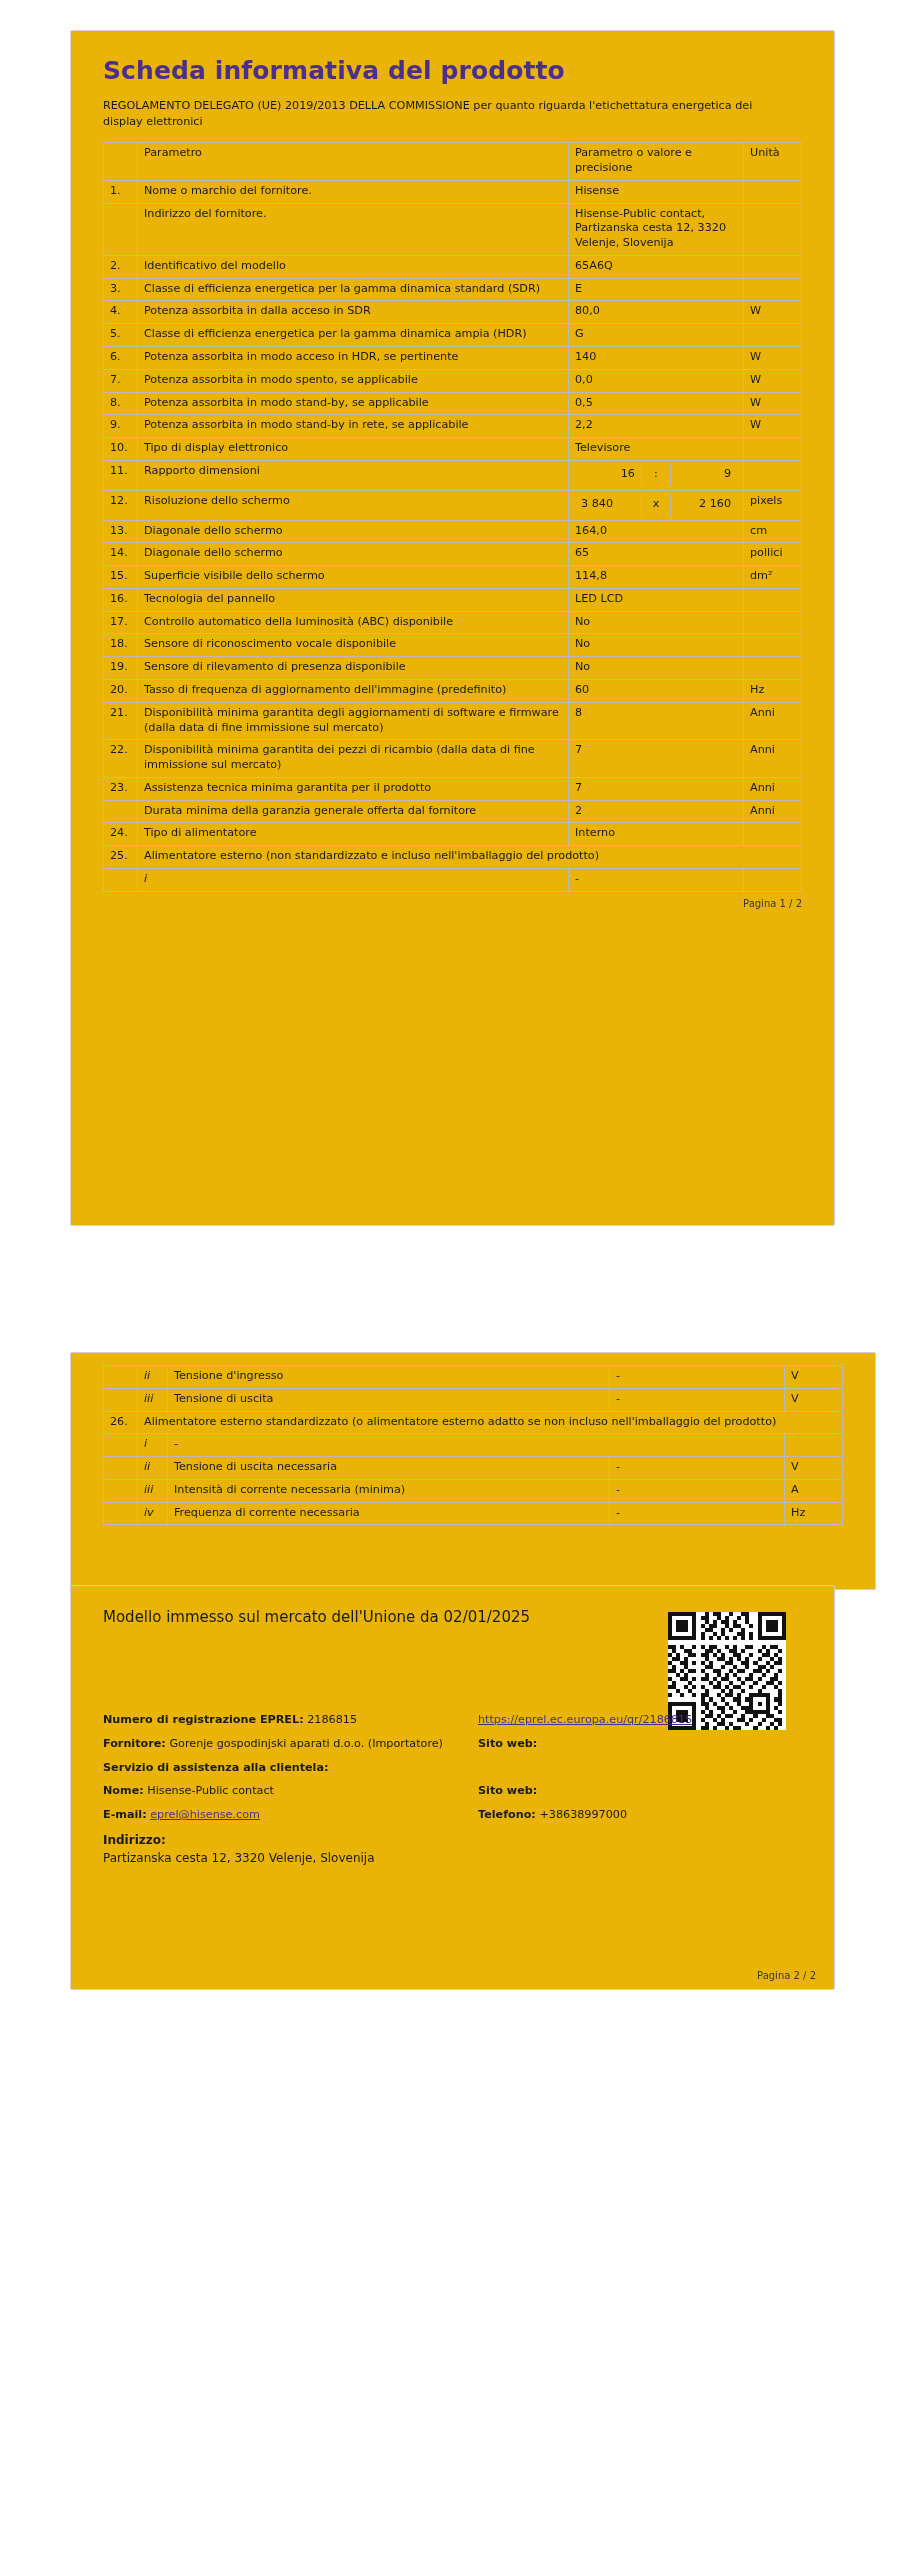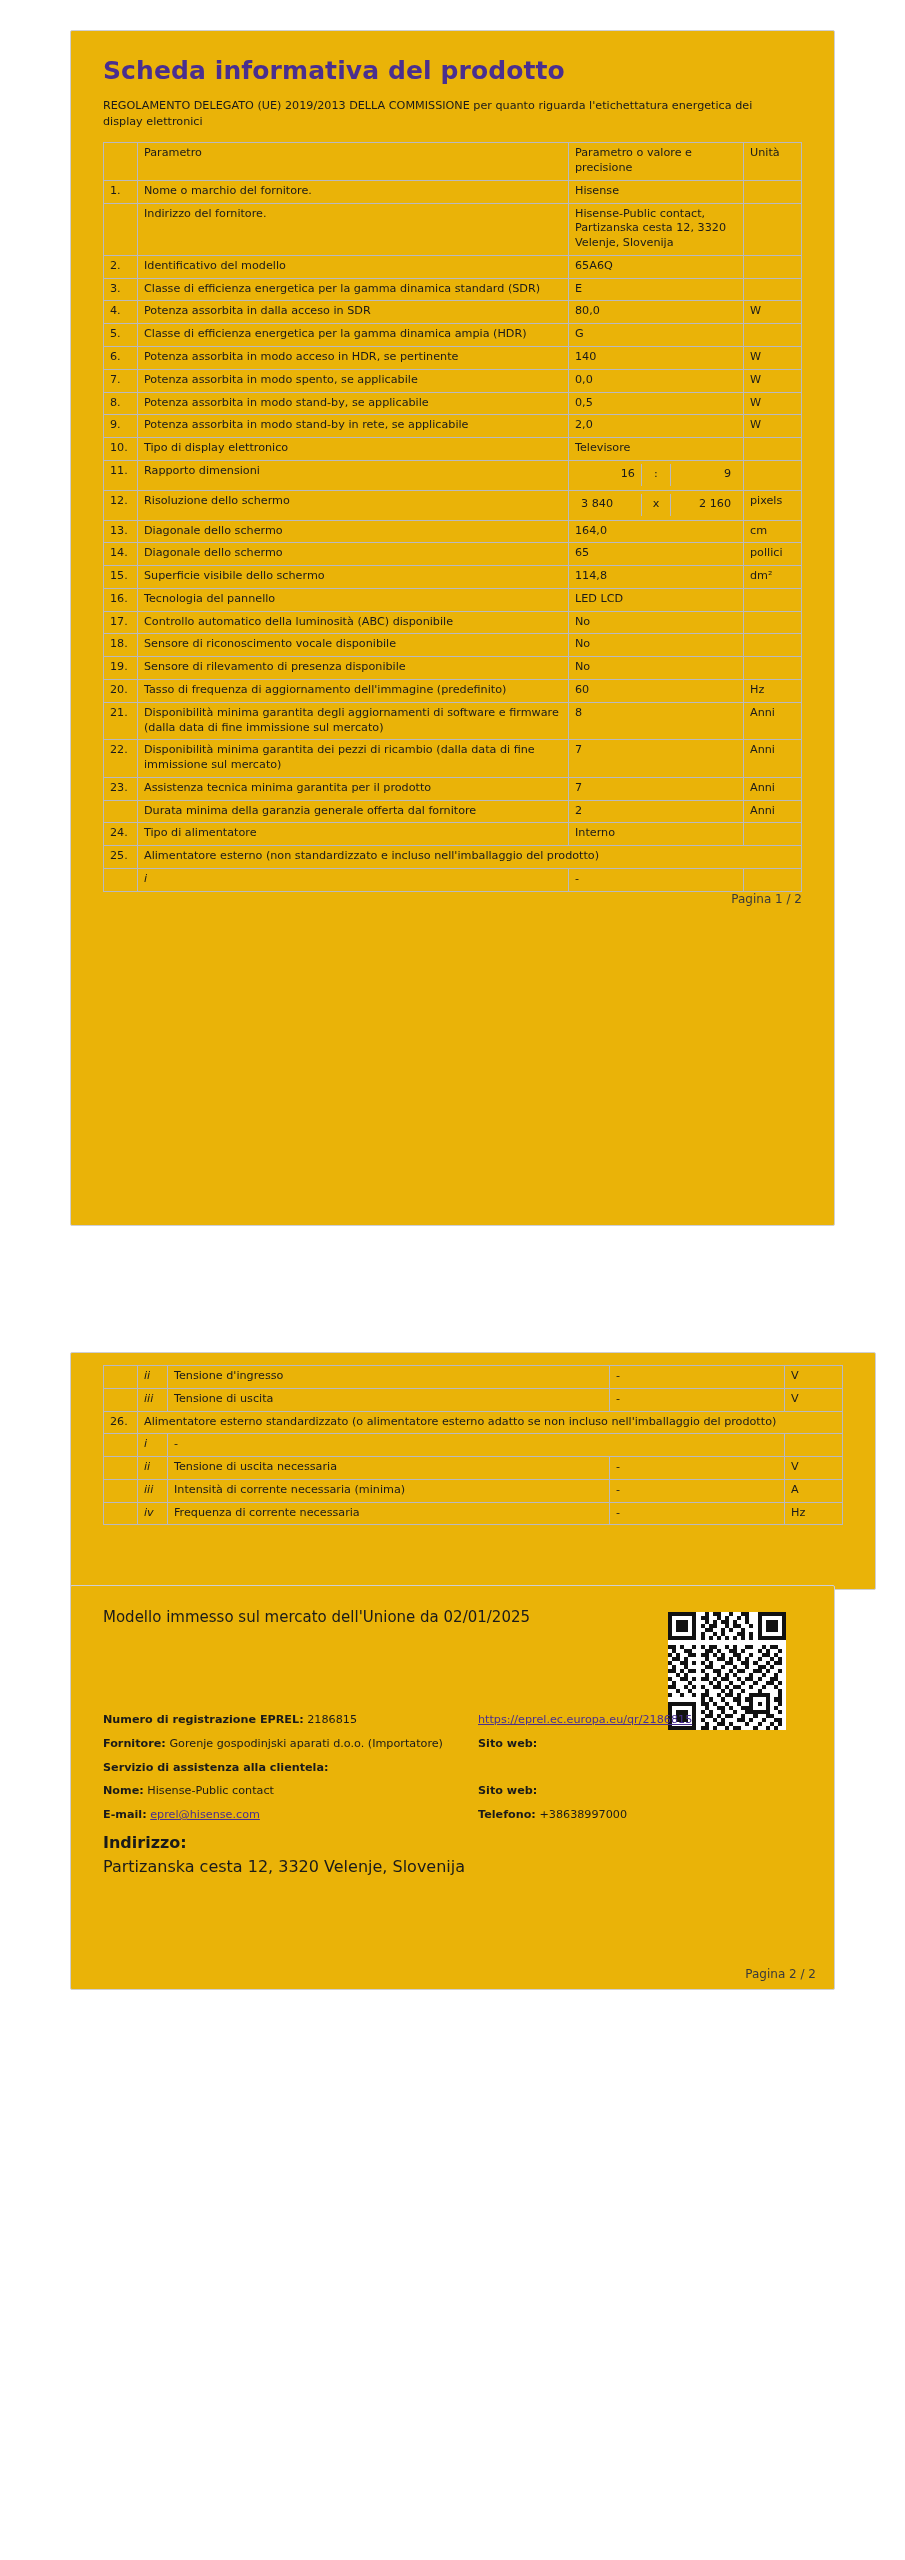--- a/index.html
+++ b/index.html
@@ -110,22 +110,22 @@
   .ratio-b { flex: 1 1 0; text-align: right; }
 
   .res-inner { display: flex; width: 100%; }
   .res-inner > div { padding: 3px 6px 4px 6px; box-sizing: border-box; }
   .res-a { flex: 1 1 0; text-align: left; }
   .res-sep { flex: 0 0 30px; text-align: center; border-left: 1px solid #b9b9c0; border-right: 1px solid #b9b9c0; }
   .res-b { flex: 1 1 0; text-align: right; }
   .italic-num { font-style: italic; text-align: left; }
 
   .page-footer {
-    margin-top: 0;
-    font-size: 12px;
+    margin-top: 6px;
+    font-size: 10px;
     color: #3a3a3a;
     text-align: right;
   }
   #sheet-3 .page-footer {
     position: absolute;
     right: 18px;
     bottom: 8px;
   }
 
   
@@ -156,21 +156,21 @@
     margin-bottom: 7px;
   }
   .info-col-l { width: 375px; padding-right: 10px; box-sizing: border-box; }
   .info-col-r { flex: 1 1 auto; }
   .lbl { font-weight: bold; }
   a.link, .link {
     color: #4a2f8f;
     text-decoration: underline;
     word-break: break-all;
   }
-  .addr-block { margin-top: 4px; font-size: 16px; line-height: 1.5; }
+  .addr-block { margin-top: 4px; font-size: 12px; line-height: 1.5; }
 </style>
 </head>
 <body>
 
 <div class="page">
 
   <div class="sheet" id="sheet-1">
 
     <h1 class="doc-title">Scheda informativa del prodotto</h1>
     <p class="subtitle">REGOLAMENTO DELEGATO (UE) 2019/2013 DELLA COMMISSIONE per quanto riguarda l'etichettatura energetica dei display elettronici</p>
@@ -242,21 +242,21 @@
         </tr>
         <tr>
           <td>8.</td>
           <td>Potenza assorbita in modo stand-by, se applicabile</td>
           <td class="val-right">0,5</td>
           <td>W</td>
         </tr>
         <tr>
           <td>9.</td>
           <td>Potenza assorbita in modo stand-by in rete, se applicabile</td>
-          <td class="val-right">2,0</td>
+          <td class="val-right">2,2</td>
           <td>W</td>
         </tr>
         <tr>
           <td>10.</td>
           <td>Tipo di display elettronico</td>
           <td class="val-center">Televisore</td>
           <td></td>
         </tr>
 
         <tr>

